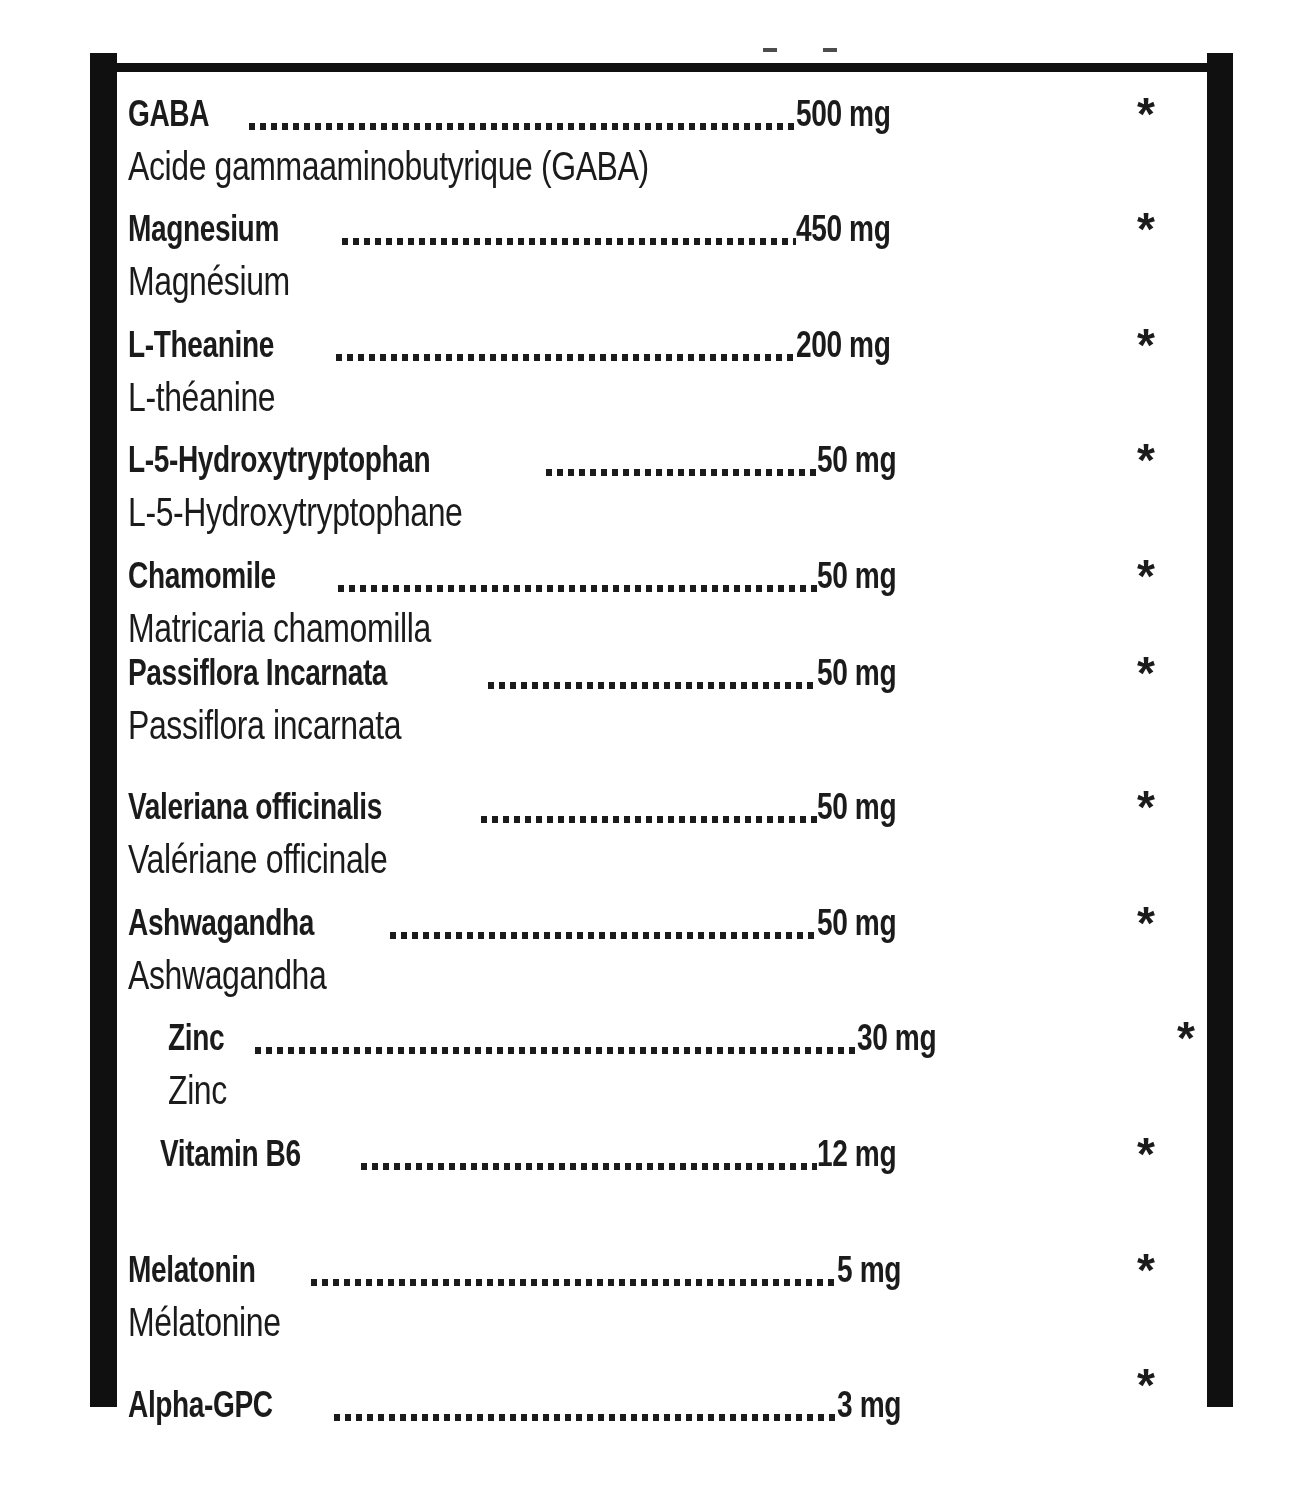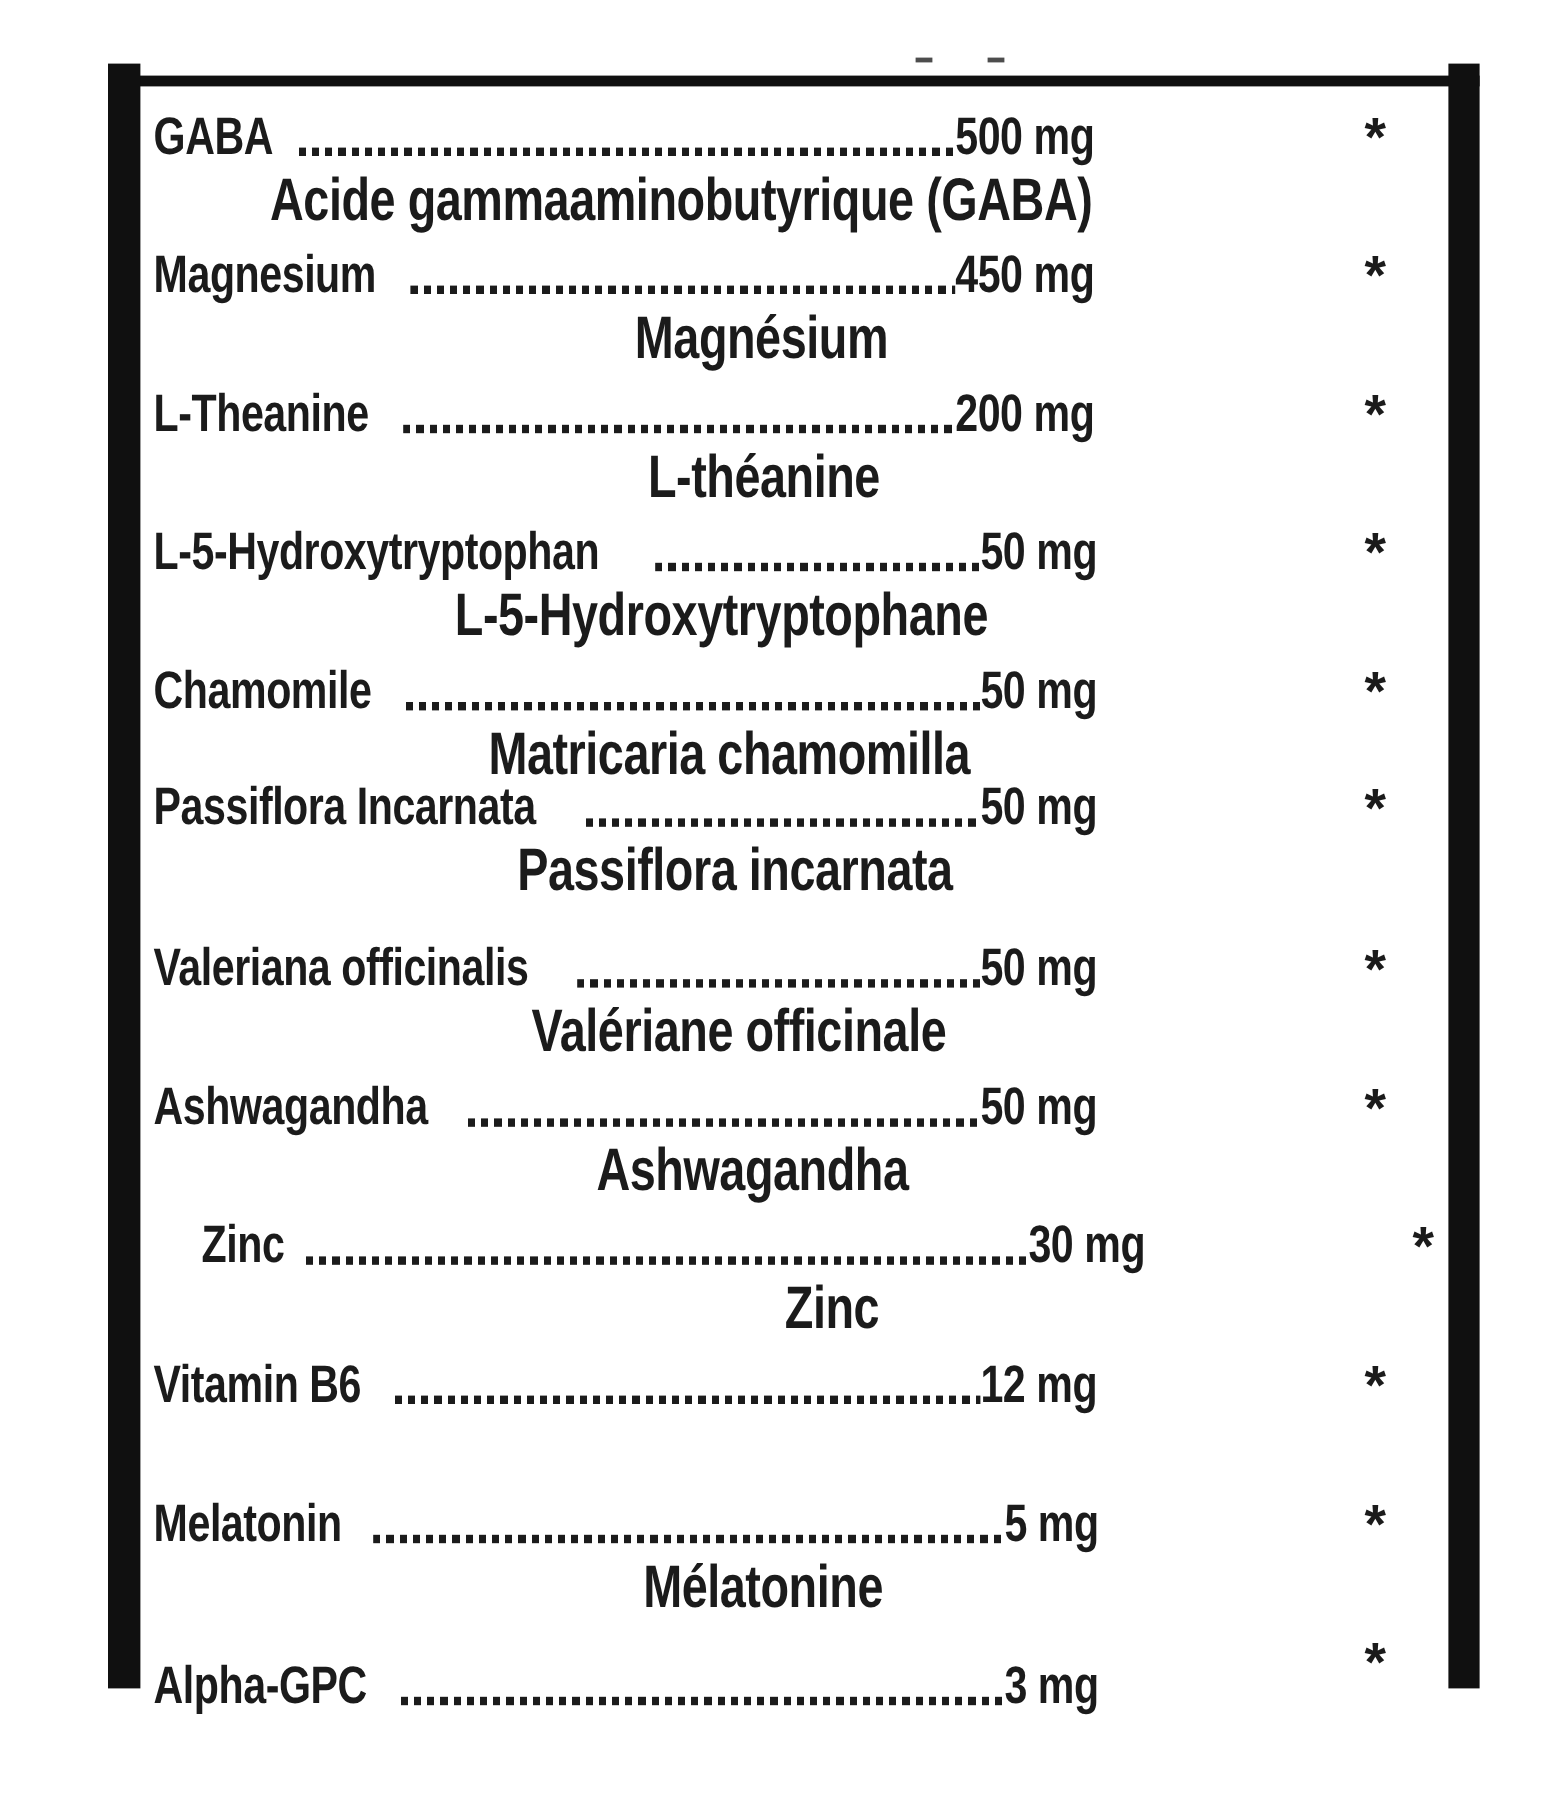--- a/index.html
+++ b/index.html
@@ -26,38 +26,38 @@
     position:absolute;left:0;right:0;top:10px;height:9px;
     background:var(--border);
   }
   .entries{
     position:absolute;left:38px;top:0;width:1072px;height:100%;
   }
   .entry{position:absolute;left:0;width:100%;color:var(--ink);}
   .main{
     display:flex;align-items:flex-end;
     width:795px;
-    font-weight:bold;font-size:44px;line-height:48px;
+    font-weight:bold;font-size:36px;line-height:48px;
     letter-spacing:-0.5px;
     white-space:nowrap;
   }
   .cell{display:inline-block;flex:0 0 auto;}
   .scx{
     display:inline-block;white-space:nowrap;
     transform:scaleX(0.78);transform-origin:0 100%;
   }
   .leader{
     flex:1 1 auto;min-width:20px;
     height:7px;margin:0 0 8px 12px;
     background:repeating-linear-gradient(to right,var(--ink) 0 6px,transparent 6px 11px);
   }
   .sub{
     margin-top:6px;
-    font-weight:bold;font-size:50px;line-height:44px;
-    letter-spacing:-0.5px;white-space:nowrap;text-align:center;
+    font-weight:normal;font-size:41px;line-height:44px;
+    letter-spacing:-0.5px;white-space:nowrap;
   }
   .sub:empty{display:none;}
   .dv{
     position:absolute;top:0;left:990px;width:56px;
     text-align:center;
     font-weight:bold;font-size:46px;line-height:48px;
   }
   .crop-dash{position:absolute;height:4px;background:#4d4d4d;}
   .dash-1{left:763px;top:48px;width:14px;}
   .dash-2{left:823px;top:48px;width:14px;}
@@ -149,21 +149,21 @@
     <div class="main">
       <span class="cell" style="width: 75.4041px;"><span class="scx">Zinc</span></span>
       <span class="leader"></span>
       <span class="cell" style="width: 106.263px;"><span class="scx">30 mg</span></span>
     </div>
     <div class="sub"><span class="scx">Zinc</span></div>
     <span class="dv">*</span>
   </div>
       <div class="entry" style="top: 1077px;">
     <div class="main">
-      <span class="cell" style="width: 188.918px;"><span class="scx">Vitamin B6</span></span>
+      <span class="cell" style="width: 188.918px; margin-left: 32px;"><span class="scx">Vitamin B6</span></span>
       <span class="leader"></span>
       <span class="cell" style="width: 106.263px;"><span class="scx">12 mg</span></span>
     </div>
     <span class="dv">*</span>
   </div>
       <div class="entry" style="top: 1193px;">
     <div class="main">
       <span class="cell" style="width: 171.21px;"><span class="scx">Melatonin</span></span>
       <span class="leader"></span>
       <span class="cell" style="width: 85.8243px;"><span class="scx">5 mg</span></span>

